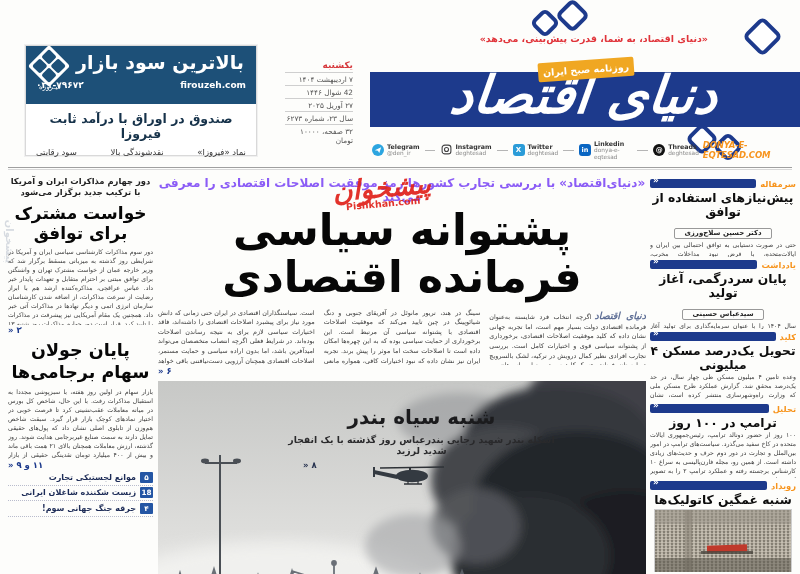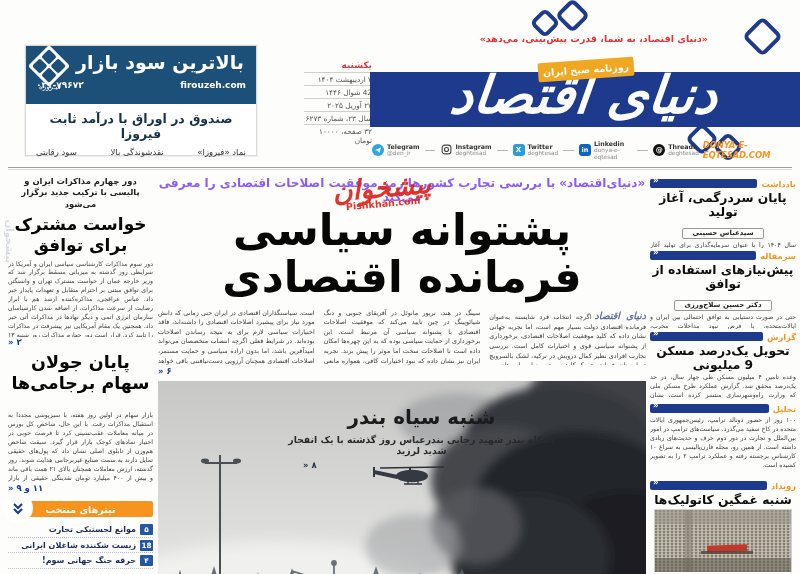--- a/index.html
+++ b/index.html
@@ -12,21 +12,21 @@
   .ad-band { position:relative; height:58px; background:#1d5078; color:#fff; padding:5px 8px 3px; }
   .ad-title { font-size:19px; font-weight:bold; text-align:center; padding-left:38px; letter-spacing:-0.5px; }
   .ad-logo { position:absolute; left:8px; top:5px; width:30px; height:30px; transform:rotate(45deg); background:#fff; display:grid; grid-template-columns:1fr 1fr; grid-template-rows:1fr 1fr; gap:2px; padding:3px; border-radius:3px; }
   .ad-logo div { background:#1d5078; border-radius:2px; }
   .ad-brand { position:absolute; left:8px; top:37px; width:32px; text-align:center; font-size:7px; color:#fff; }
   .ad-contacts { display:flex; justify-content:space-between; direction:ltr; font-size:9px; font-weight:bold; margin-top:7px; padding:0 2px; }
   .ad-sub { font-size:12.5px; font-weight:bold; color:#16324a; text-align:center; padding:7px 2px 4px; }
   .ad-feats { display:flex; justify-content:space-between; padding:2px 10px; font-size:8.5px; color:#333; }
 
   
-  .dateblock { position:absolute; left:304px; top:60px; width:68px; font-size:7.3px; color:#555; text-align:right; }
+  .dateblock { position:absolute; left:285px; top:60px; width:68px; font-size:7.3px; color:#555; text-align:right; }
   .dateblock .wd { color:#d6383c; font-weight:bold; font-size:9px; padding-bottom:2px; }
   .dateblock .row { border-top:1px solid #cfcfcf; padding:1.5px 0; }
 
   
   .tagline { position:absolute; left:428px; top:33px; width:280px; text-align:right; color:#e0343a; font-size:9.5px; font-weight:bold; z-index:5; }
   .band { position:absolute; left:370px; top:72px; width:430px; height:55px; background:#1d3a8c; z-index:1; }
   .logo-text { position:absolute; left:372px; top:52px; width:424px; height:86px; line-height:86px; text-align:center; color:#fff; font-size:52px; font-weight:bold; font-style:italic; transform:skewX(-6deg); z-index:3; letter-spacing:-2px; }
   .badge { position:absolute; left:538px; top:60px; width:96px; height:19px; background:#f0a722; color:#fff; font-size:9.5px; font-weight:bold; display:flex; align-items:center; justify-content:center; transform:rotate(-4deg); z-index:4; border-radius:2px; }
   .diamond { position:absolute; border:4px solid #1d3a8c; background:#fff; border-radius:6px; transform:rotate(45deg); z-index:2; }
 
@@ -79,21 +79,21 @@
   .sec-title { text-align:center; font-weight:bold; font-size:12.3px; color:#0d0d0d; letter-spacing:-0.5px; margin:1px 0; }
   .author { text-align:center; margin:1px 0 2px; }
   .author span { display:inline-block; border:1px solid #999; border-radius:2px; font-size:7px; font-weight:bold; color:#222; padding:0.5px 9px; }
   .sec-body { font-size:6.2px; line-height:1.45; text-align:justify; color:#3a3a3a; }
 
   .crowd-wrap { width:138px; margin:2px auto 0; border:1px solid #cfcfcf; }
 
   
   .kicker2 { text-align:center; font-size:8.4px; font-weight:bold; color:#222; line-height:1.35; }
   .head2 { text-align:center; font-weight:bold; font-size:17px; line-height:1.22; color:#070707; letter-spacing:-1px; margin:4px 0 4px; }
-  .head3 { text-align:center; font-weight:bold; font-size:17.5px; line-height:1.25; color:#070707; letter-spacing:-1px; margin:5px 0 16px; }
+  .head3 { text-align:center; font-weight:bold; font-size:17.5px; line-height:1.25; color:#070707; letter-spacing:-1px; margin:5px 0 4px; }
   .body2 { font-size:6.2px; line-height:1.45; text-align:justify; color:#3a3a3a; overflow:hidden; }
   .b1 { max-height:77px; } .b2 { max-height:72px; }
   .picks-banner { position:relative; background:#f7941d; color:#fff; font-weight:bold; font-size:9.5px; height:16px; display:flex; align-items:center; justify-content:center; border-radius:2px; margin:8px 0 5px; }
   .picks-chevron { position:absolute; left:-3px; top:-6px; width:26px; height:26px; background:#fff; border-radius:50%; box-shadow:0 0 0 2px #fff; display:flex; align-items:center; justify-content:center; }
   .pick { display:flex; align-items:center; gap:4px; padding:1.8px 0; border-bottom:1px dotted #b9bccd; }
   .pick-num { background:#2456a4; color:#fff; min-width:13px; height:11px; display:flex; align-items:center; justify-content:center; font-size:7.3px; font-weight:bold; border-radius:1px; flex:none; }
   .pick-txt { font-size:8px; font-weight:bold; color:#1d2c57; }
 
   .side-wm { position:absolute; left:-12px; top:236px; transform:rotate(90deg); color:#8f9cb0; opacity:.35; font-size:10px; font-weight:bold; z-index:7; }
 </style>
@@ -296,57 +296,58 @@
       <div class="photo-text">
         <div class="ph-head">شنبه سیاه بندر</div>
         <div class="ph-sub">اسکله بندر شهید رجایی بندرعباس روز گذشته با یک انفجار شدید لرزید</div>
         <div class="ph-page">۸</div>
       </div>
     </div>
   </div>
 
   <div class="col-right">
 
+    <div class="sec sec1">
+      <div class="sec-bar">
+          <span class="sec-label">سرمقاله</span>
+          <span class="sec-line"></span>
+        </div>
+      <div class="sec-title">پیش‌نیازهای استفاده از توافق</div>
+      <div class="author"><span>دکتر حسین سلاح‌ورزی</span></div>
+      <div class="sec-body">حتی در صورت دستیابی به توافق احتمالی بین ایران و ایالات‌متحده، با فرض نبود مداخلات مخرب، زیرساخت‌های لازم برای برقراری روابط اقتصادی پایدار به دلیل موانع ساختاری، سیاسی و حقوقی چندان فراهم نیست.</div>
+
+    </div>
+
     <div class="sec sec2">
       <div class="sec-bar">
           <span class="sec-label">یادداشت</span>
           <span class="sec-line"></span>
         </div>
       <div class="sec-title">پایان سردرگمی، آغاز تولید</div>
       <div class="author"><span>سیدعباس حسینی</span></div>
       <div class="sec-body">سال ۱۴۰۴ را با عنوان سرمایه‌گذاری برای تولید آغاز کردیم؛ شعاری که به‌درستی بر اهمیت زیرساختی سرمایه‌گذاری در پیشبرد اهداف اقتصادی کشور تاکید دارد.</div>
 
     </div>
 
-    <div class="sec sec1">
-      <div class="sec-bar">
-          <span class="sec-label">سرمقاله</span>
-          <span class="sec-line"></span>
-        </div>
-      <div class="sec-title">پیش‌نیازهای استفاده از توافق</div>
-      <div class="author"><span>دکتر حسین سلاح‌ورزی</span></div>
-      <div class="sec-body">حتی در صورت دستیابی به توافق احتمالی بین ایران و ایالات‌متحده، با فرض نبود مداخلات مخرب، زیرساخت‌های لازم برای برقراری روابط اقتصادی پایدار به دلیل موانع ساختاری، سیاسی و حقوقی چندان فراهم نیست.</div>
-
-    </div>
-
     <div class="sec sec3">
       <div class="sec-bar">
-          <span class="sec-label">گزارش</span>
+          <span class="sec-label">کلید</span>
           <span class="sec-line"></span>
         </div>
-      <div class="sec-title">تحویل یک‌درصد مسکن 9 میلیونی</div>
+      <div class="sec-title">تحویل یک‌درصد مسکن ۴ میلیونی</div>
       <div class="sec-body">وعده تامین ۴ میلیون مسکن طی چهار سال، در حد یک‌درصد محقق شد. گزارش عملکرد طرح مسکن ملی که وزارت راه‌وشهرسازی منتشر کرده است، نشان می‌دهد از پروژه‌های در حال ساخت روی زمین‌های ۹۹ ساله، فقط ۳۴ هزار واحد تکمیل و تحویل داده شده است. آنچه را که دولت در ۹۸ ماه ساخته، بخش خصوصی ظرف یک‌ماه می‌سازد.</div>
 
     </div>
 
     <div class="sec sec4">
       <div class="sec-bar">
           <span class="sec-label">تحلیل</span>
           <span class="sec-line"></span>
         </div>
+      <div class="sec-title">ترامپ در ۱۰۰ روز</div>
       <div class="sec-body">۱۰۰ روز از حضور دونالد ترامپ، رئیس‌جمهوری ایالات متحده در کاخ سفید می‌گذرد. سیاست‌های ترامپ در امور بین‌الملل و تجارت در دور دوم حرف و حدیث‌های زیادی داشته است. از همین رو، مجله فارن‌پالیسی به سراغ ۱۰ کارشناس برجسته رفته و عملکرد ترامپ ۲ را به تصویر کشیده است.</div>
 
     </div>
 
     <div class="sec sec5">
       <div class="sec-bar">
           <span class="sec-label">رویداد</span>
           <span class="sec-line"></span>
         </div>
       <div class="sec-title">شنبه غمگین کاتولیک‌ها</div>
@@ -364,38 +365,29 @@
           <rect x="30" y="0" width="7" height="64" fill="#8a8478" opacity="0.6"></rect>
           <rect x="0" y="48" width="136" height="16" fill="#5f5b51" opacity="0.55"></rect>
           <rect x="52" y="35" width="40" height="7" fill="#c0392b" transform="rotate(-2 72 38)"></rect>
           <rect x="46" y="41" width="52" height="3" fill="#4a463e" opacity="0.8"></rect>
         </svg>
       </div>
     </div>
   </div>
 
   <div class="col-left">
-    <div class="kicker2">دور چهارم مذاکرات ایران و پالیسی با ترکیب جدید برگزار می‌شود</div>
+    <div class="kicker2">دور چهارم مذاکرات ایران و آمریکا با ترکیب جدید برگزار می‌شود</div>
     <div class="head2">خواست مشترک برای توافق</div>
     <div class="body2 b1">دور سوم مذاکرات کارشناسی سیاسی ایران و آمریکا در شرایطی روز گذشته به میزبانی مسقط برگزار شد که وزیر خارجه عمان از خواست مشترک تهران و واشنگتن برای توافق مبتنی بر احترام متقابل و تعهدات پایدار خبر داد. عباس عراقچی، مذاکره‌کننده ارشد هم با ابراز رضایت از سرعت مذاکرات، از اضافه شدن کارشناسان سازمان انرژی اتمی و دیگر نهادها در مذاکرات آتی خبر داد. همچنین یک مقام آمریکایی نیز پیشرفت در مذاکرات را تایید کرد. قرار است دور چهارم مذاکرات روز شنبه ۱۳ اردیبهشت برگزار شود.</div>
     <div class="pagemark">۳</div>
 
     <div class="head3">پایان جولان سهام برجامی‌ها</div>
     <div class="body2 b2">بازار سهام در اولین روز هفته، با سبزپوشی مجددا به استقبال مذاکرات رفت. با این حال، شاخص کل بورس در میانه معاملات عقب‌نشینی کرد تا فرصت خوبی در اختیار نمادهای کوچک بازار قرار گیرد. سبقت شاخص هم‌وزن از تابلوی اصلی نشان داد که پول‌های حقیقی تمایل دارند به سمت صنایع غیربرجامی هدایت شوند. روز گذشته، ارزش معاملات همچنان بالای ۲۱ همت باقی ماند و بیش از ۴۰۰ میلیارد تومان نقدینگی حقیقی از بازار خارج شد. با این حال، همچنان روند بازار سهام با محرک مذاکرات سیاسی، صعودی است.</div>
     <div class="pagemark">۱۱ و ۹</div>
 
-    <div class="picks-banner">
-      <span class="picks-chevron">
-        <svg width="16" height="16" viewBox="0 0 16 16" fill="none">
-          <path d="M4 4 L8 8 L12 4" stroke="#1d3a8c" stroke-width="2.2"></path>
-          <path d="M4 9 L8 13 L12 9" stroke="#1d3a8c" stroke-width="2.2"></path>
-        </svg>
-      </span>
-      <span>تیترهای منتخب</span>
-    </div>
 
     <div class="pick">
       <span class="pick-num">۵</span>
       <span class="pick-txt">موانع لجستیکی تجارت</span>
     </div>
     <div class="pick">
       <span class="pick-num">18</span>
       <span class="pick-txt">زیست شکننده شاغلان ایرانی</span>
     </div>
     <div class="pick">

